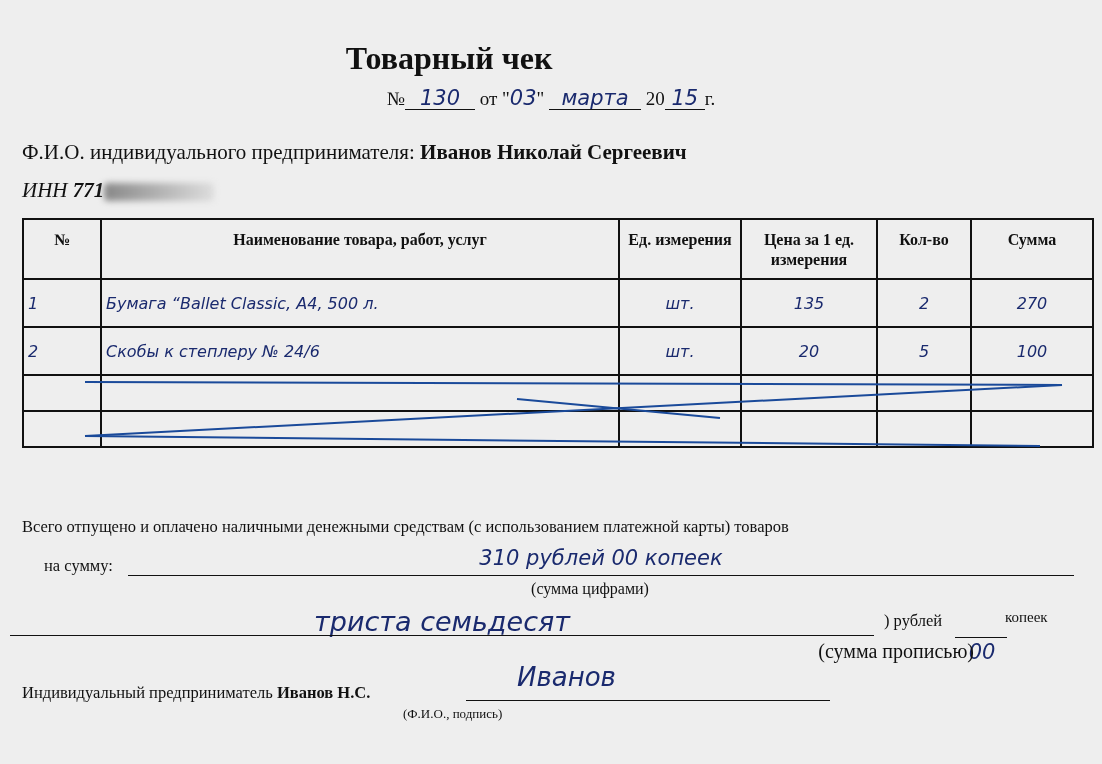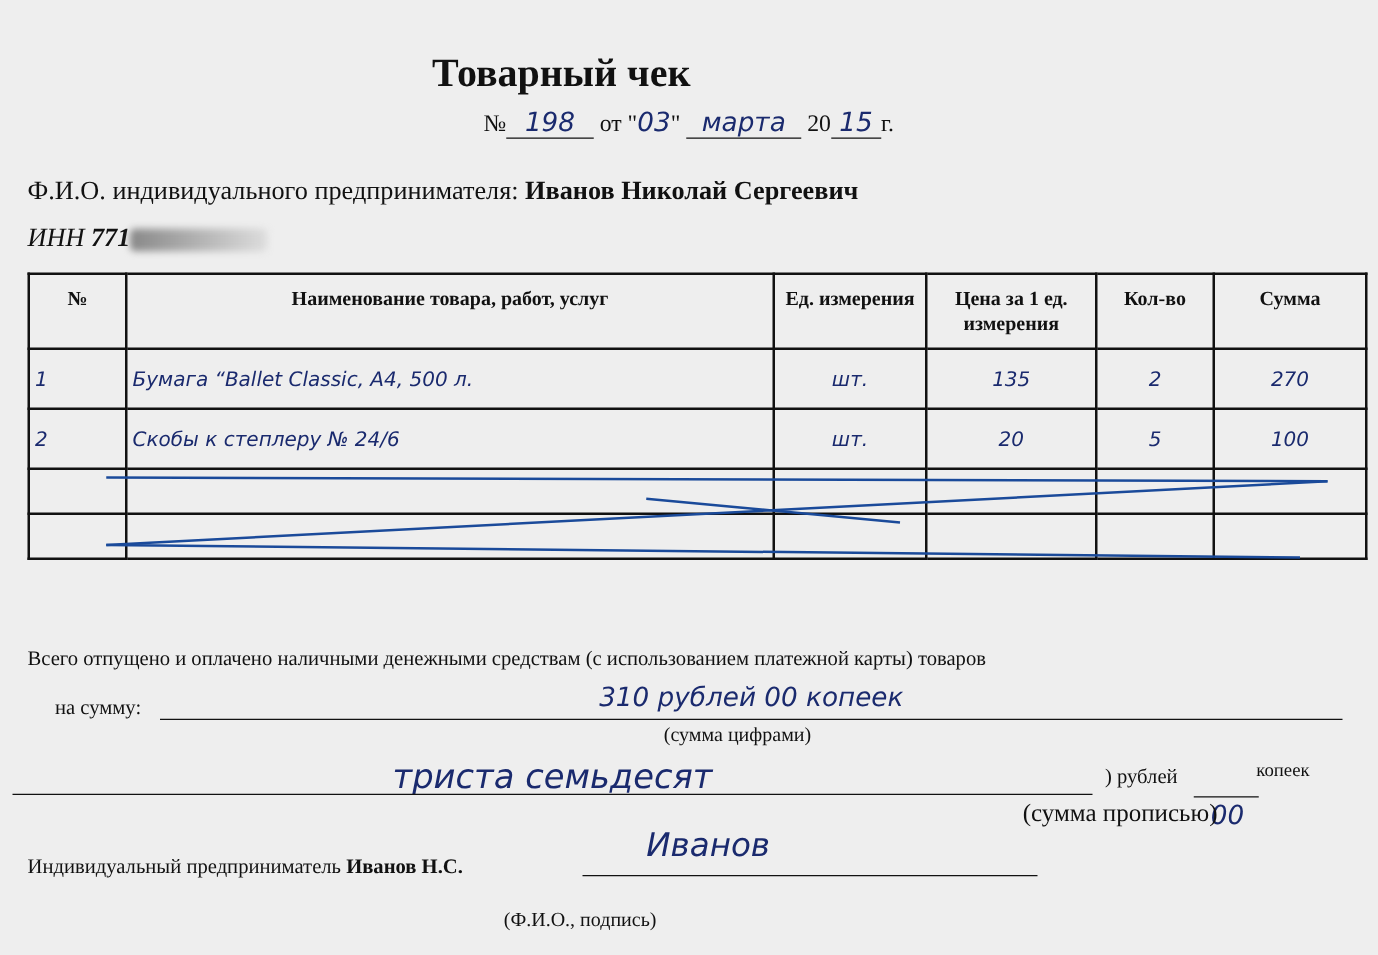--- a/index.html
+++ b/index.html
@@ -32,29 +32,29 @@
   .line2 { left:10px; top:635px; width:864px; border-bottom:1.5px solid #111; height:0; }
   .hand-sum2 { left:10px; width:864px; top:606px; text-align:center; font-size:27px; }
   .rub { left:884px; top:611px; font-size:16.5px; }
   .hand-kop { left:957px; width:50px; top:606px; text-align:center; font-size:21px;margin-top:34px; }
   .line-kop { left:955px; top:637px; width:52px; border-bottom:1.5px solid #111; }
   .kop { left:1005px; top:609px; font-size:15px; }
   .cap2 { left:0; width:974px; top:640px; text-align:right; font-size:20px; }
   .ip { left:22px; top:683px; font-size:16.5px; }
   .line3 { left:466px; top:700px; width:364px; border-bottom:1.5px solid #111; }
   .sign { left:480px; top:662px; font-size:26px;margin-left:37px; }
-  .cap3 { left:403px; top:706px; font-size:16px;margin-top:22px; }
+  .cap3 { left:403px; top:706px; font-size:13px; }
 </style>
 </head>
 <body>
 
 <div class="abs title">Товарный чек</div>
 
 <div class="abs subline">
-  <span>№</span><span class="u" style="width:70px"><span class="hand">198</span></span>
+  <span>№</span><span class="u" style="width:70px"><span class="hand">130</span></span>
   <span>от</span>
   <span>"</span><span class="hand">03</span><span>"</span>
   <span class="u" style="width:92px"><span class="hand">марта</span></span>
   <span>20</span><span class="u" style="width:40px"><span class="hand">15</span></span><span>г.</span>
 </div>
 
 <div class="abs fio">
   <span>Ф.И.О. индивидуального предпринимателя:</span>
   <b>Иванов Николай Сергеевич</b>
 </div>

